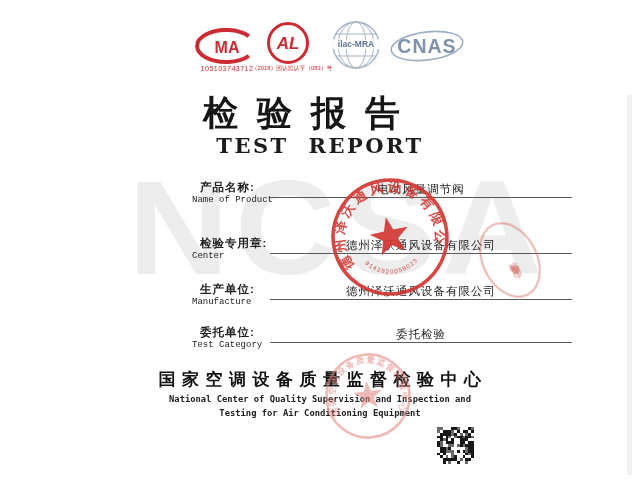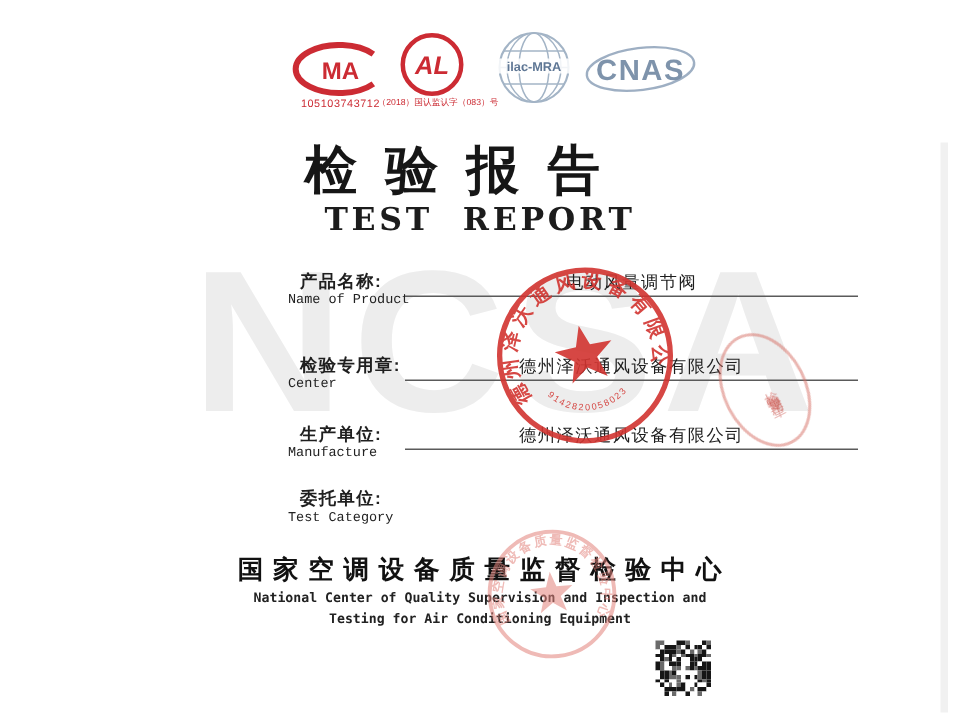--- a/index.html
+++ b/index.html
@@ -94,20 +94,21 @@
   <div class="abs f-zh" style="top:236px">检验专用章:</div>
   <div class="abs f-en" style="top:251px">Center</div>
   <div class="abs f-line" style="top:237px">德州泽沃通风设备有限公司</div>
 
   <div class="abs f-zh" style="top:282px">生产单位:</div>
   <div class="abs f-en" style="top:297px">Manufacture</div>
   <div class="abs f-line" style="top:283px">德州泽沃通风设备有限公司</div>
 
   <div class="abs f-zh" style="top:325px">委托单位:</div>
   <div class="abs f-en" style="top:340px">Test Category</div>
+  <div class="abs f-line" style="top:326px">委托检验</div>
 
   <div class="abs org-zh">国家空调设备质量监督检验中心</div>
   <div class="abs org-en" style="top:394px">National Center of Quality Supervision and Inspection and</div>
   <div class="abs org-en" style="top:408px">Testing for Air Conditioning Equipment</div>
 
   <svg class="abs seal-company" width="126" height="126" viewBox="0 0 124 124">
     <circle cx="62" cy="62" r="56" fill="none" stroke="#d23430" stroke-width="3.5"></circle>
     <path id="sealArcA" d="M 23 84.5 A 45 45 0 1 1 101 84.5" fill="none"></path>
     <text font-size="13" font-weight="700" fill="#d23430" letter-spacing="3.5">
       <textPath href="#sealArcA" startOffset="1%">德州泽沃通风设备有限公司</textPath>

